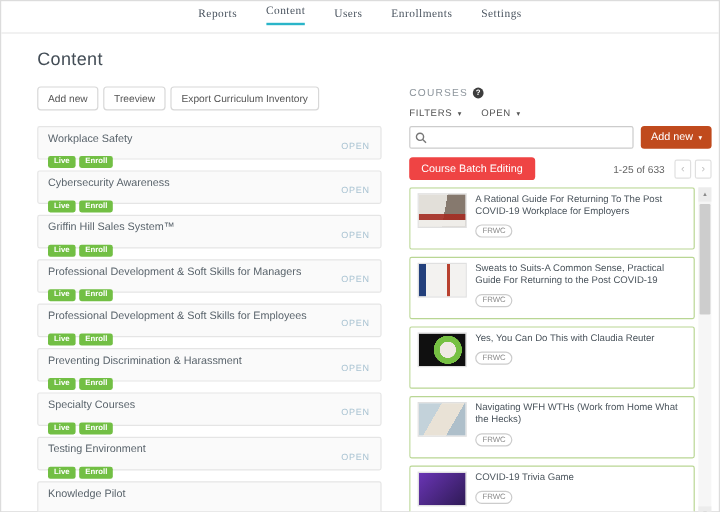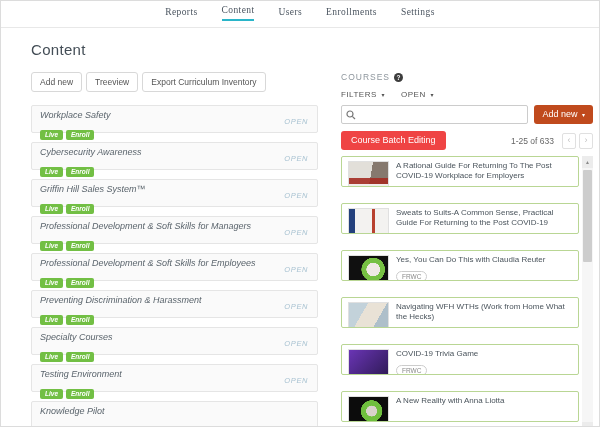--- a/index.html
+++ b/index.html
@@ -17,42 +17,42 @@
   .page-title { font-size:15px; color:#434d56; letter-spacing:.3px; margin:13px 0 14px 30px; font-weight:400; }
   
   .main { display:flex; padding-left:30px; }
   .col-left { width:287px; margin-right:23px; }
   .col-right { width:252px; position:relative; }
   .section-label { font-size:8.5px; letter-spacing:1px; color:#8e969d; margin-bottom:7px; }
   
   .toolbar { display:flex; gap:4px; margin-bottom:13px; }
   .btn-plain { font-size:8.5px; color:#555; background:#fff; border:1px solid #d8d8d8; border-radius:3px; padding:4px 8px; cursor:pointer; white-space:nowrap; }
   
-  .cur-card { background:#fafafa; border:1px solid #e5e5e5; border-radius:2px; padding:4px 8px 5px 8px; margin-bottom:9px; height:28px; position:relative;font-style:italic; }
+  .cur-card { background:#fafafa; border:1px solid #e5e5e5; border-radius:2px; padding:4px 8px 5px 8px; margin-bottom:9px; height:28px; position:relative; }
   .cur-title { font-size:9px; color:#5a646c; margin-bottom:3px; white-space:nowrap; overflow:hidden; }
   .badge { display:inline-block; font-size:6.5px; font-weight:bold; color:#fff; background:#72bf44; border-radius:2px; padding:1px 5px 2px 5px; margin-right:3px; cursor:pointer; }
   .open-link { position:absolute; right:9px; bottom:6px; font-size:7.5px; letter-spacing:.6px; color:#a9c3d2; cursor:pointer; text-decoration:none; }
   
   .courses-head { display:flex; align-items:center; gap:4px; margin-bottom:8px; }
   .help-icon { width:9px; height:9px; border-radius:50%; background:#3d3d3d; color:#fff; font-size:6.5px; font-weight:bold; display:inline-flex; align-items:center; justify-content:center; cursor:pointer; }
   .filters-row { display:flex; gap:16px; margin-bottom:6px; }
   .filter-link { font-size:8px; letter-spacing:.5px; color:#555; cursor:pointer; }
   .caret { font-size:6px; color:#555; margin-left:2px; }
   .search-row { display:flex; gap:6px; margin-bottom:7px; align-items:center; }
   .search-box { flex:1; height:19px; border:1px solid #ccc; border-radius:2px; display:flex; align-items:center; padding:0 4px; background:#fff; }
   .search-box svg { flex:none; }
   .search-input { border:none; outline:none; flex:1; font-size:9px; height:15px; margin-left:3px; background:transparent; }
   .btn-addnew { background:#c04a1d; color:#fff; border:none; border-radius:3px; font-size:9px; padding:4px 8px 5px 8px; cursor:pointer; white-space:nowrap; }
   .batch-row { display:flex; align-items:center; margin-bottom:6px; }
   .btn-batch { background:#ef4444; color:#fff; border:none; border-radius:3px; font-size:9px; padding:4px 10px 5px 10px; cursor:pointer; }
   .range-text { margin-left:auto; font-size:8.5px; color:#666; margin-right:5px; }
   .pager-btn { width:14px; height:16px; border:1px solid #e0e0e0; border-radius:2px; background:#fff; color:#c0c0c0; font-size:9px; line-height:13px; text-align:center; cursor:pointer; margin-left:3px; }
   
   .course-list { height:278px; overflow:hidden; position:relative; padding-right:14px; }
-  .course-card { background:#fff; border:1px solid #b9d694; border-radius:2px; padding:4px 6px; margin-bottom:16px; height:31px; display:flex; gap:7px; overflow:hidden; cursor:pointer; }
+  .course-card { background:#fff; border:1px solid #b9d694; border-radius:2px; padding:4px 6px; margin-bottom:6px; height:52px; display:flex; gap:7px; overflow:hidden; cursor:pointer; }
   .thumb { width:41px; height:29px; flex:none; border:1px solid #e0e0e0; background:#ddd; }
   .course-info { flex:1; min-width:0; }
   .course-title { font-size:8px; line-height:10px; color:#4a545c; max-height:20px; overflow:hidden; }
   .tag { display:inline-block; font-size:6.5px; color:#8a8a8a; border:1px solid #ccc; border-radius:6px; padding:1px 5px; margin-top:2px; }
   
   .scrollbar { position:absolute; right:0; top:0; width:11px; height:278px; background:#f6f6f6; }
   .scroll-btn { height:12px; background:#ececec; color:#8a8a8a; font-size:5px; display:flex; align-items:center; justify-content:center; cursor:pointer; }
   .scroll-btn.down { position:absolute; bottom:0; left:0; right:0; }
   .scroll-thumb { position:absolute; top:14px; left:1px; width:9px; height:92px; background:#cdcdcd; border-radius:1px; cursor:grab; }
 </style>

